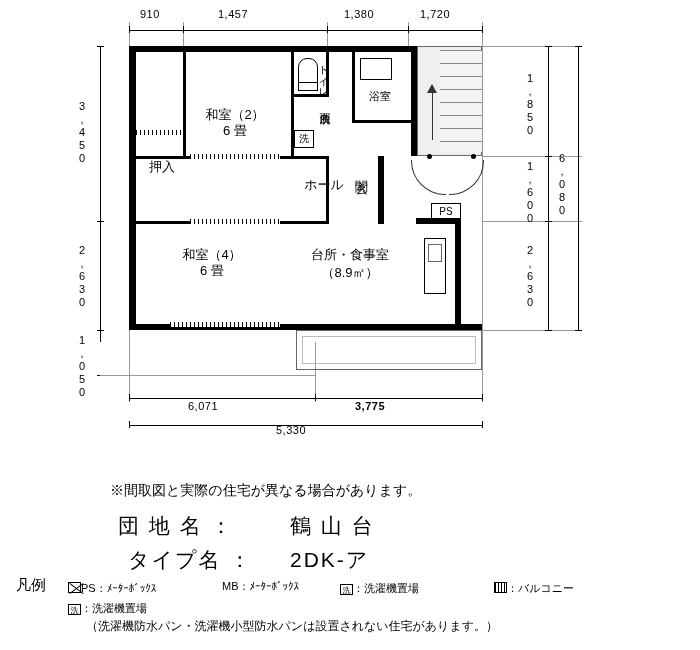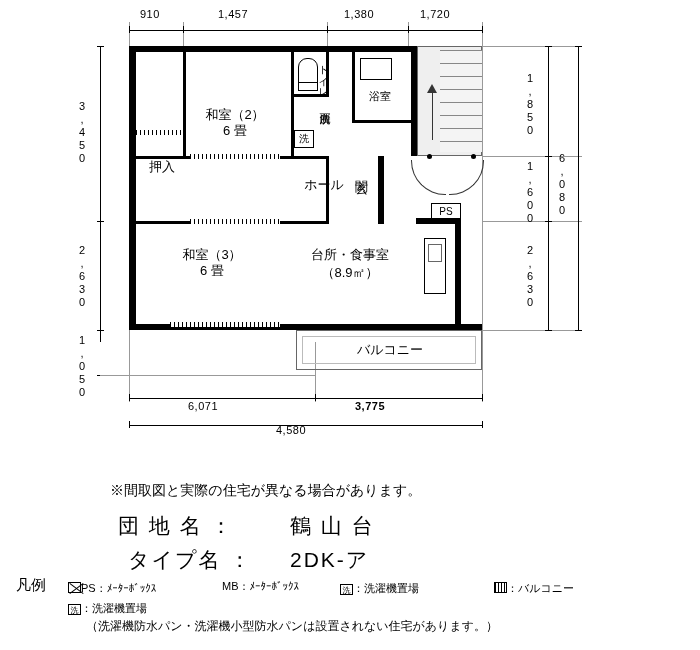--- a/index.html
+++ b/index.html
@@ -168,21 +168,21 @@
   <div class="dimline" style="left:129px;top:398px;width:353px;"></div>
   <div class="endcap" style="left:129px;top:394px;"></div>
   <div class="endcap" style="left:315px;top:394px;"></div>
   <div class="endcap" style="left:482px;top:394px;"></div>
   <div class="dim abs" style="left:188px;top:400px;">6,071</div>
   <div class="dim abs" style="left:355px;top:400px;font-weight:bold;">3,775</div>
 
   <div class="dimline" style="left:129px;top:425px;width:353px;"></div>
   <div class="endcap" style="left:129px;top:421px;"></div>
   <div class="endcap" style="left:482px;top:421px;"></div>
-  <div class="dim abs" style="left:276px;top:424px;">4,580</div>
+  <div class="dim abs" style="left:276px;top:424px;">5,330</div>
 
   <div class="abs" style="left:129px;top:46px;width:353px;height:284px;background:#ffffff;"></div>
 
   <div class="lightfill" style="left:417px;top:46px;width:65px;height:110px;"></div>
   <div class="outline-thin" style="left:417px;top:46px;width:65px;height:110px;"></div>
 
   <div class="abs" style="left:440px;top:50px;width:42px;height:102px;
               background: repeating-linear-gradient(180deg,#888 0 1px,#f4f4f4 1px 13px);"></div>
   <div class="abs" style="left:432px;top:88px;width:1px;height:52px;background:#333;"></div>
   <div class="abs" style="left:427px;top:84px;width:0;height:0;border-left:5px solid transparent;border-right:5px solid transparent;border-bottom:9px solid #333;"></div>
@@ -235,32 +235,31 @@
   <div class="outline" style="left:360px;top:58px;width:32px;height:22px;"></div>
   <div class="room-label small abs" style="left:358px;top:90px;width:44px;font-size:11px;">浴室</div>
 
   <div class="room-label abs" style="left:292px;top:178px;width:64px;">ホール</div>
 
   <div class="room-label abs" style="left:352px;top:170px;width:16px;writing-mode:vertical-rl;text-orientation:upright;font-size:13px;line-height:1.1;">玄関</div>
 
   <div class="outline" style="left:431px;top:203px;width:30px;height:16px;background:#fff;"></div>
   <div class="room-label tiny abs" style="left:431px;top:206px;width:30px;font-size:10px;">PS</div>
 
-  <div class="room-label abs" style="left:175px;top:248px;width:74px;">和室（3）</div>
+  <div class="room-label abs" style="left:175px;top:248px;width:74px;">和室（4）</div>
   <div class="room-label abs" style="left:175px;top:264px;width:74px;">6 畳</div>
 
   <div class="room-label abs" style="left:300px;top:248px;width:100px;">台所・食事室</div>
   <div class="room-label abs" style="left:300px;top:266px;width:100px;">（8.9㎡）</div>
 
   <div class="outline" style="left:424px;top:238px;width:22px;height:56px;"></div>
   <div class="outline-thin" style="left:428px;top:244px;width:14px;height:18px;"></div>
 
   <div class="outline-thin" style="left:296px;top:330px;width:186px;height:40px;"></div>
   <div class="abs" style="left:302px;top:336px;width:174px;height:28px;border:1px solid #bbb;box-sizing:border-box;"></div>
-  <div class="room-label abs" style="left:320px;top:343px;width:140px;">バルコニー</div>
 </div>
 
 <div class="abs" style="left:0;top:470px;width:700px;">
   <div class="note-line abs" style="left:110px;top:12px;">※間取図と実際の住宅が異なる場合があります。</div>
 
   <div class="title-line abs" style="left:118px;top:42px;">団 地 名 ：</div>
   <div class="title-line abs" style="left:290px;top:42px;">鶴 山 台</div>
 
   <div class="title-line abs" style="left:128px;top:76px;">タイプ名 ：</div>
   <div class="title-line abs" style="left:290px;top:76px;">2DK-ア</div>

